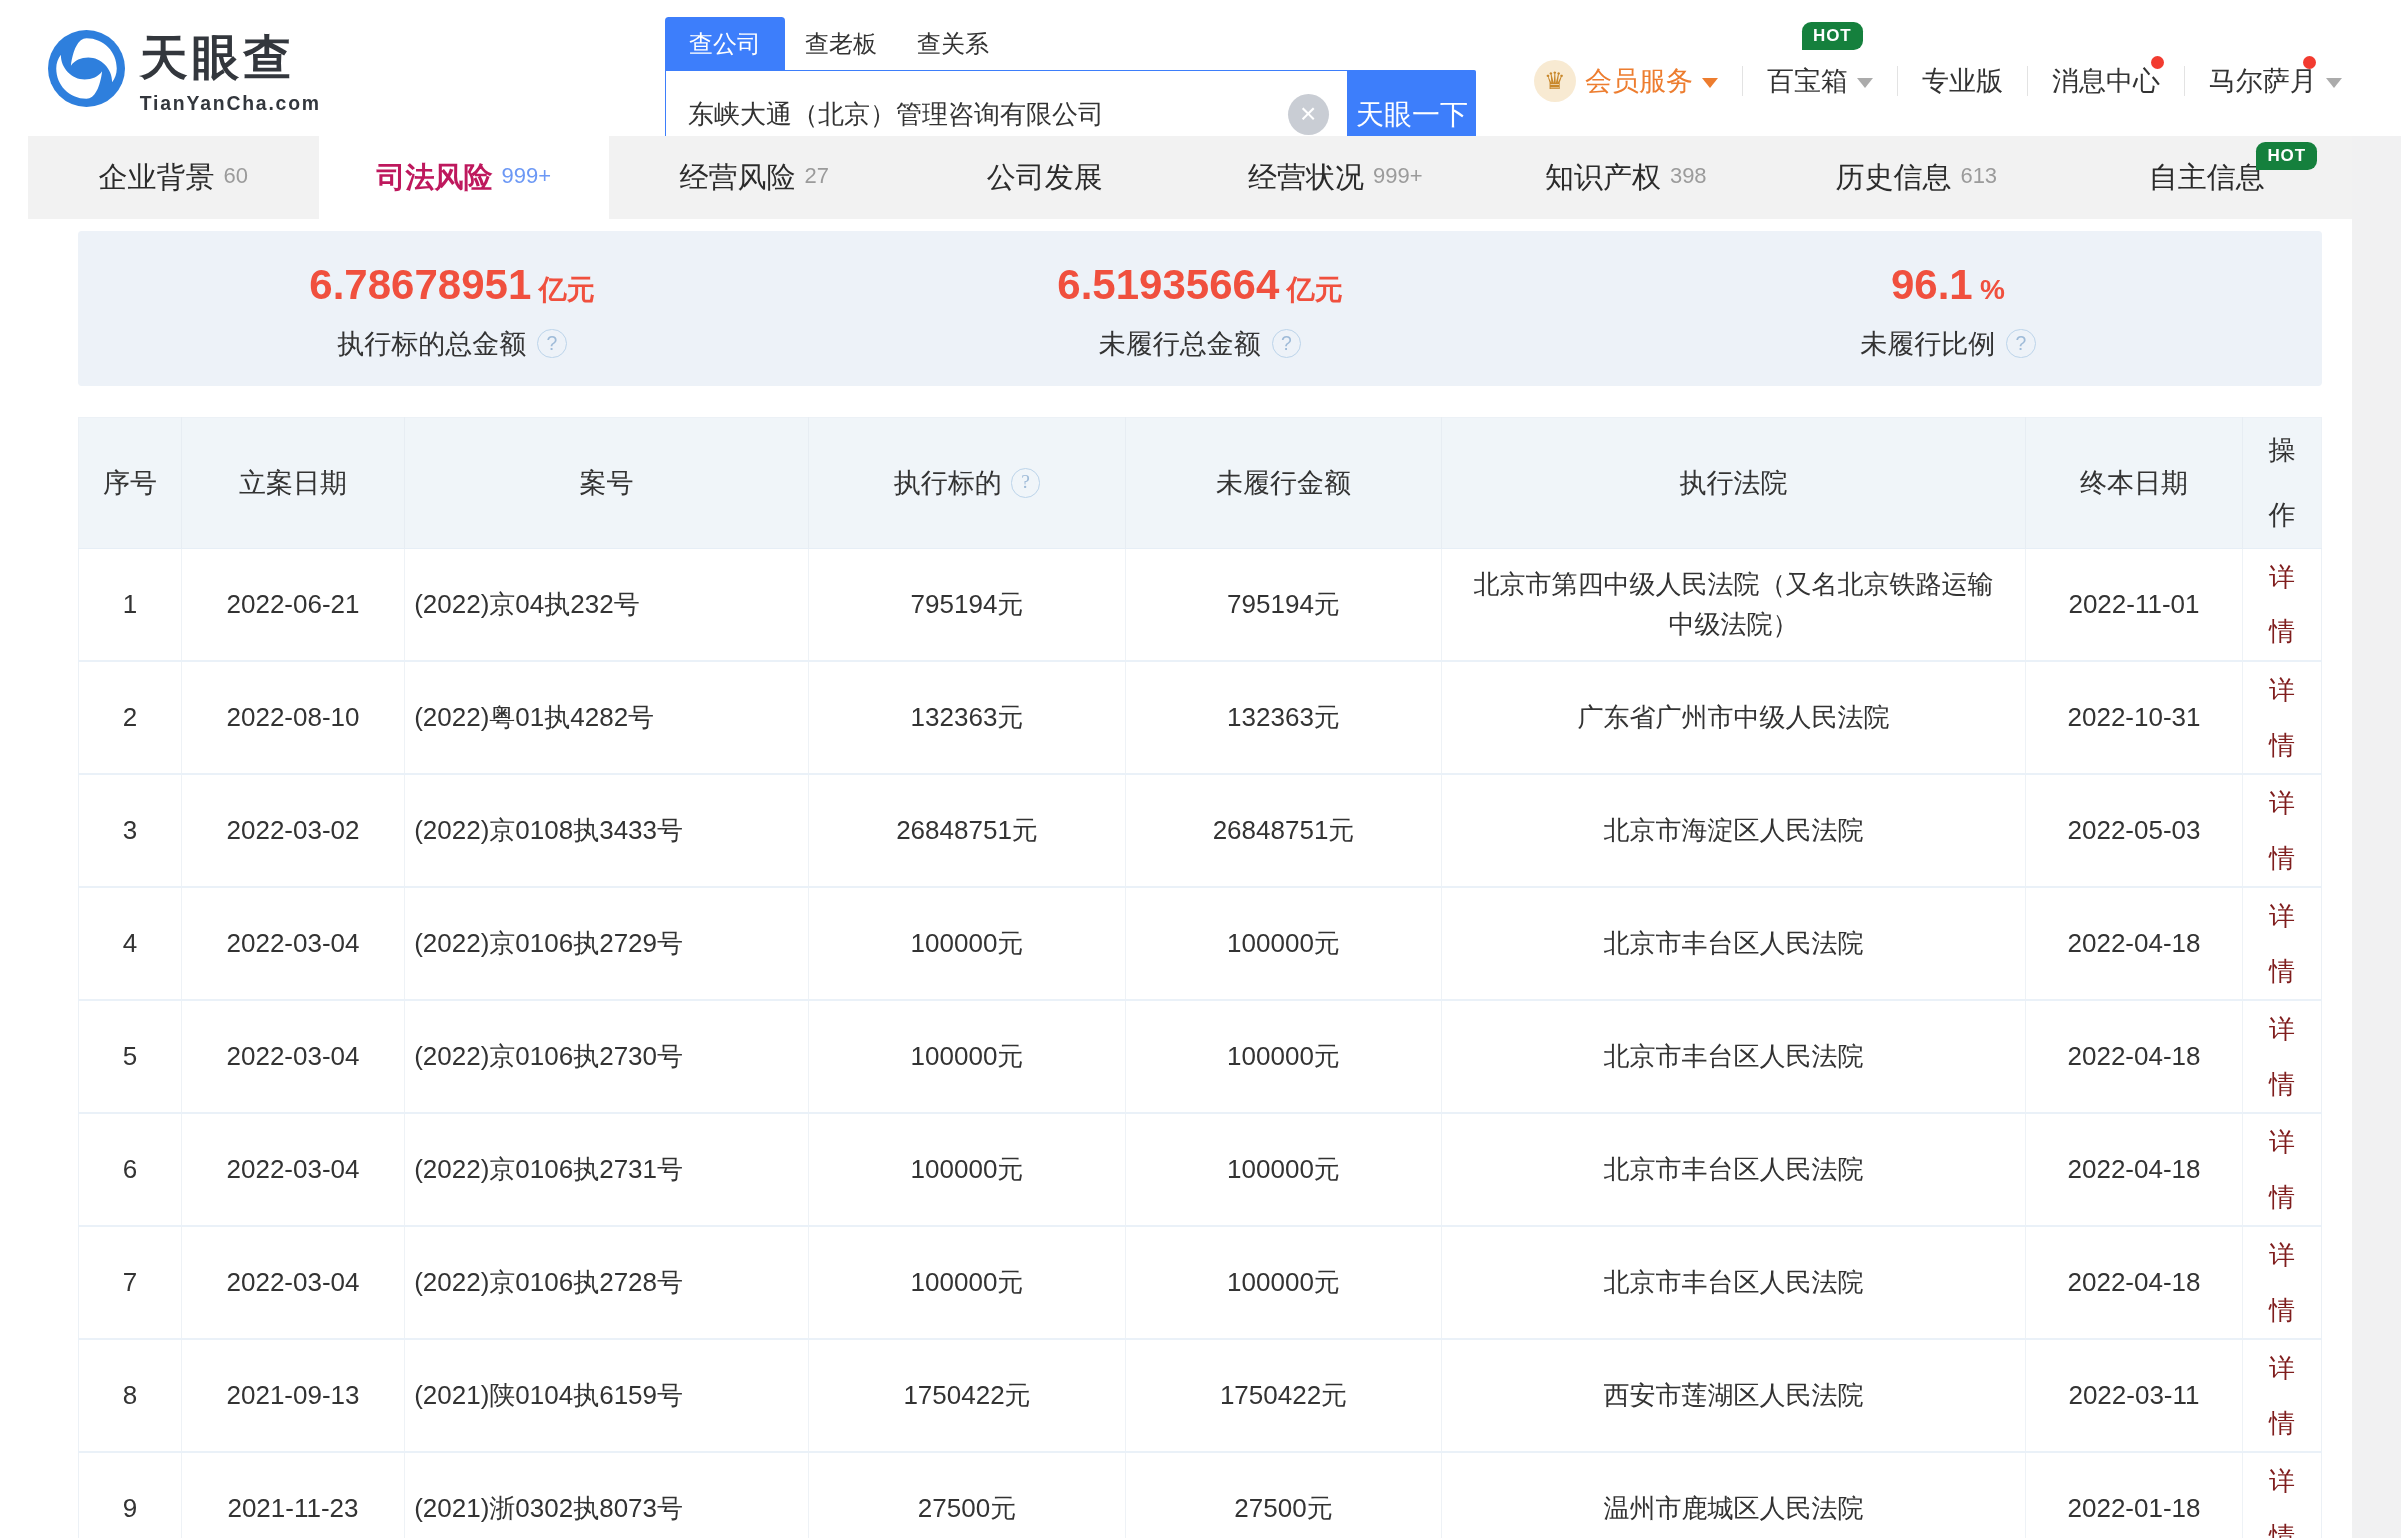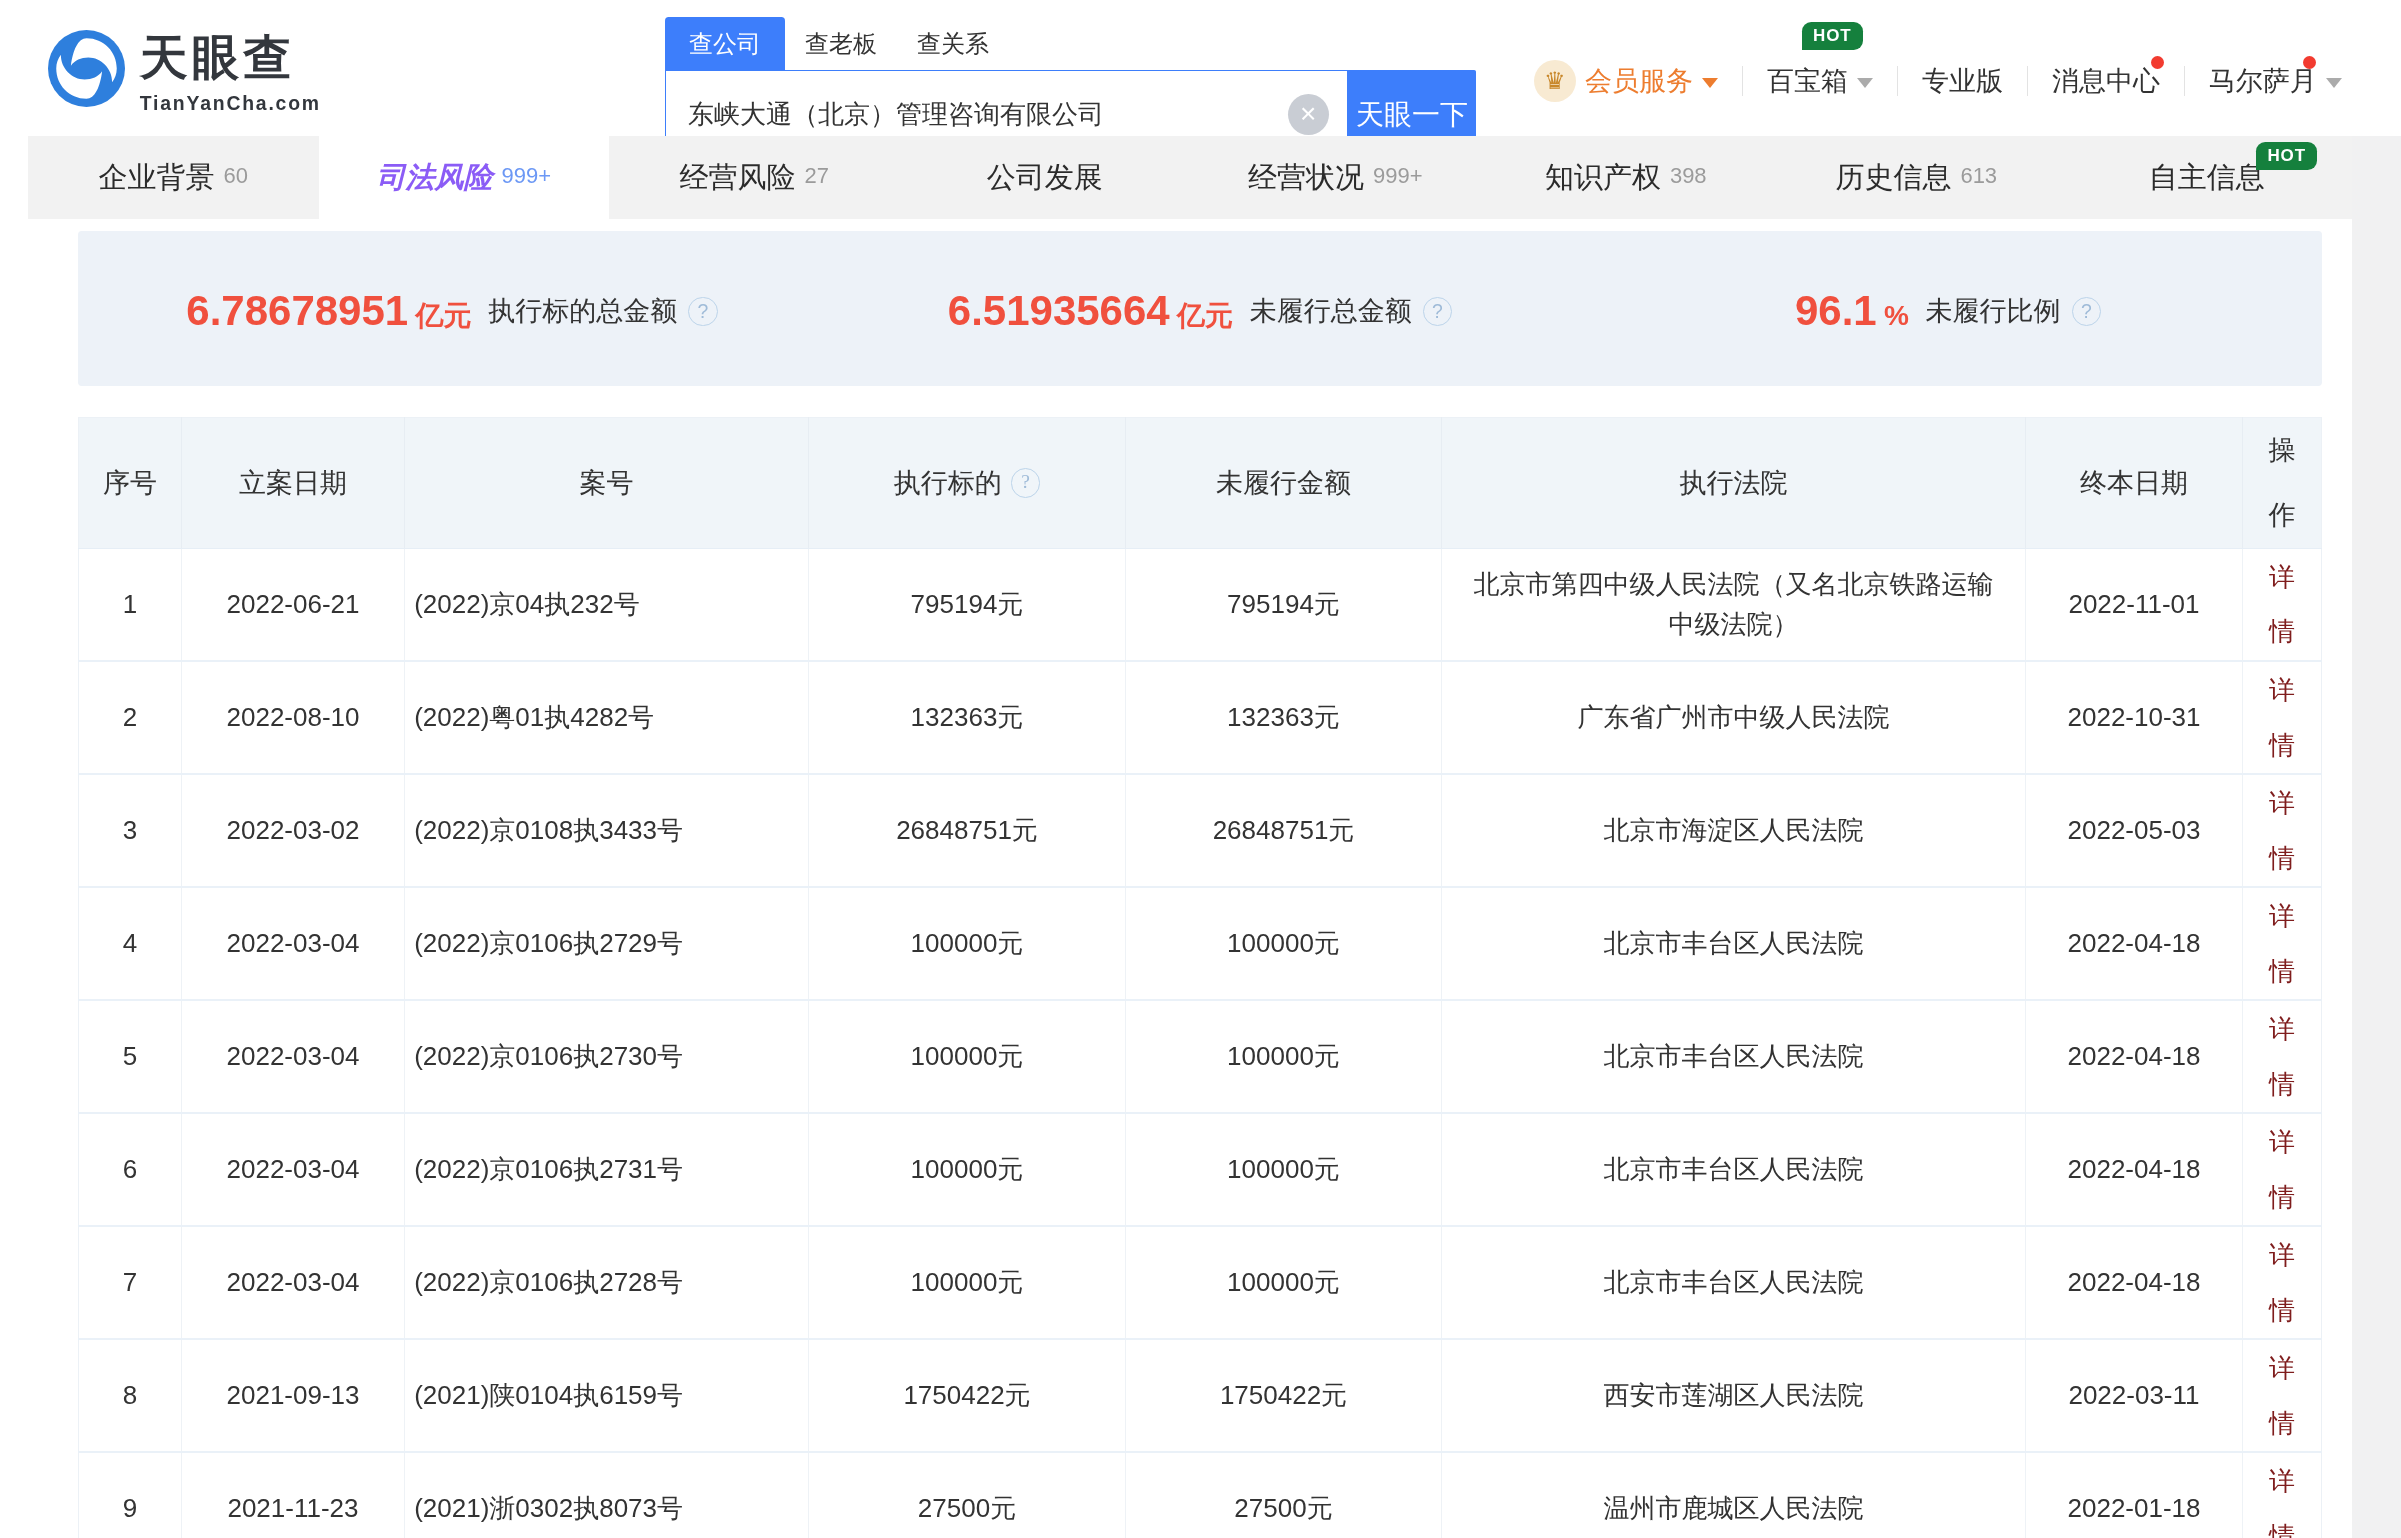--- a/index.html
+++ b/index.html
@@ -42,27 +42,27 @@
 
   
   .right-gutter { position:absolute; left:2352px; top:136px; width:50px; height:1402px; background:#F1F1F2; }
 
   
   .tabbar { position:absolute; left:28px; top:136px; width:2324px; height:83px; display:flex; background:#F2F2F2; }
   .tab { position:relative; flex:1; display:flex; align-items:center; justify-content:center; gap:9px; cursor:pointer; }
   .tab-label { font-size:29px; color:#2B2B2B; }
   .tab-count { font-size:22px; color:#9B9B9B; margin-bottom:3.7px; }
   .tab.active { background:#fff; }
-  .tab.active .tab-label { color:#8b5cf6; font-weight:bold;font-style:italic; }
+  .tab.active .tab-label { color:#be185d; font-weight:bold; }
   .tab.active .tab-count { color:#6C98F5; }
   .tab .hot-badge { position:absolute; top:5.5px; right:35px; }
 
   
   .stats-panel { position:absolute; left:78px; top:231px; width:2244px; height:155px; background:#EDF2F8; border-radius:3.7px; display:flex; }
-  .stat { flex:1; display:flex; flex-direction:row; align-items:center; justify-content:center; gap:16.6px; padding-top:5.5px; }
+  .stat { flex:1; display:flex; flex-direction:column; align-items:center; justify-content:center; gap:16.6px; padding-top:5.5px; }
   .stat-value-row { display:flex; align-items:baseline; gap:7.4px; color:#F0503E; }
   .stat-value { font-size:42px; font-weight:bold; }
   .stat-unit { font-size:28px; font-weight:bold; }
   .stat-label-row { display:flex; align-items:center; gap:11px; font-size:27px; color:#333; }
   .help-icon { width:29.5px; height:29.5px; border-radius:50%; border:1.8px solid #BCD4EA; color:#9FBBD8; font-size:19.4px; line-height:26px; text-align:center; cursor:pointer; }
 
   
   .exec-table { position:absolute; left:78px; top:417px; width:2244px; border-collapse:collapse; table-layout:fixed; background:#fff; border:0.9px solid #ECF1F6; }
   .exec-table th { height:109px; background:#F0F5F9; font-weight:normal; font-size:27px; color:#333;
     border-right:0.9px solid #E7EDF3; border-bottom:1.8px solid #E6EEF6; text-align:center; }

